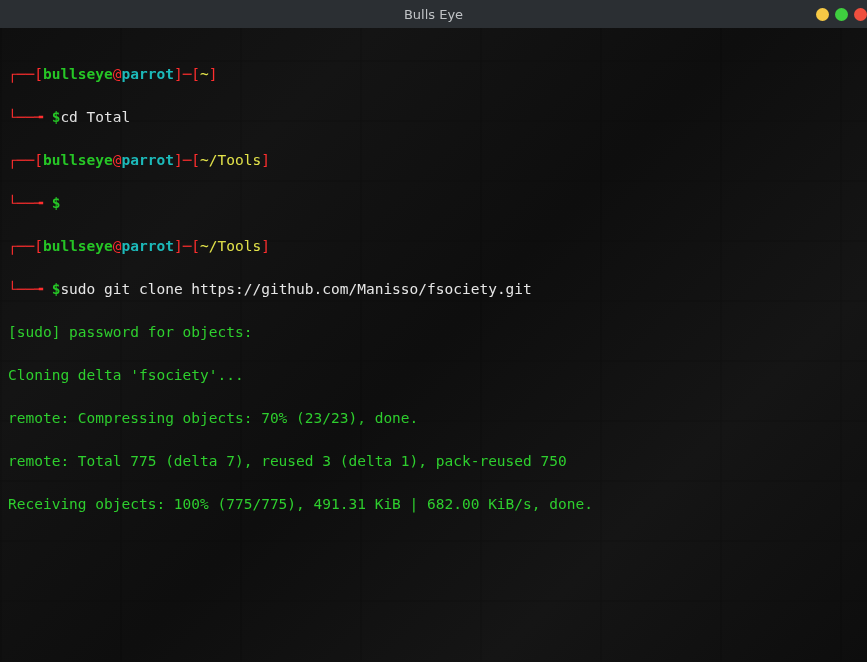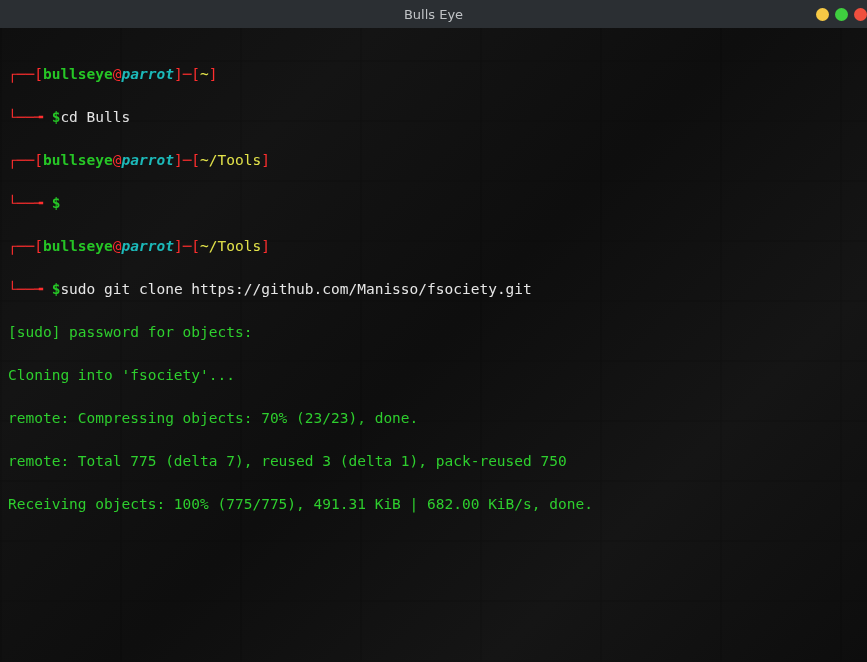--- a/index.html
+++ b/index.html
@@ -50,45 +50,45 @@
       inset: 0;
       background-image:
         repeating-linear-gradient(90deg, rgba(0,0,0,0.15) 0 2px, transparent 2px 120px),
         repeating-linear-gradient(0deg, rgba(0,0,0,0.12) 0 2px, transparent 2px 60px);
       pointer-events: none;
       opacity: 0.5;
     }
     .clr-red { color: #ff2e2e; }
     .clr-green { color: #2ecf2e; }
     .clr-greenb { color: #26c626; font-weight: bold; }
-    .clr-cyan { color: #1cb9b9; font-weight: bold; font-style: italic; }
+    .clr-cyan { color: #1cb9b9; font-weight: bold; }
     .clr-yellow { color: #e4e44a; }
     .clr-white { color: #e6e6e6; }
   </style>
 </head>
 <body>
 
 <div class="titlebar">
   <div class="title">Bulls Eye</div>
   <div class="win-btns">
     <div class="dot y"></div>
     <div class="dot g"></div>
     <div class="dot r"></div>
   </div>
 </div>
 
 <div class="term">
 <div><span class="clr-red">┌──[</span><span class="clr-greenb">bullseye</span><span class="clr-red">@</span><span class="clr-cyan">parrot</span><span class="clr-red">]</span><span class="clr-red">─</span><span class="clr-red">[</span><span class="clr-yellow">~</span><span class="clr-red">]</span></div>
-<div><span class="clr-red">└──╼</span><span class="clr-greenb"> $</span><span class="clr-white">cd Bulls</span></div>
+<div><span class="clr-red">└──╼</span><span class="clr-greenb"> $</span><span class="clr-white">cd Total</span></div>
 <div><span class="clr-red">┌──[</span><span class="clr-greenb">bullseye</span><span class="clr-red">@</span><span class="clr-cyan">parrot</span><span class="clr-red">]</span><span class="clr-red">─</span><span class="clr-red">[</span><span class="clr-yellow">~/Tools</span><span class="clr-red">]</span></div>
 <div><span class="clr-red">└──╼</span><span class="clr-greenb"> $</span></div>
 <div><span class="clr-red">┌──[</span><span class="clr-greenb">bullseye</span><span class="clr-red">@</span><span class="clr-cyan">parrot</span><span class="clr-red">]</span><span class="clr-red">─</span><span class="clr-red">[</span><span class="clr-yellow">~/Tools</span><span class="clr-red">]</span></div>
 <div><span class="clr-red">└──╼</span><span class="clr-greenb"> $</span><span class="clr-white">sudo git clone https://github.com/Manisso/fsociety.git</span></div>
 <div class="clr-green">[sudo] password for objects:</div>
-<div class="clr-green">Cloning into 'fsociety'...</div>
+<div class="clr-green">Cloning delta 'fsociety'...</div>
 <div class="clr-green">remote: Compressing objects: 70% (23/23), done.</div>
 <div class="clr-green">remote: Total 775 (delta 7), reused 3 (delta 1), pack-reused 750</div>
 <div class="clr-green">Receiving objects: 100% (775/775), 491.31 KiB | 682.00 KiB/s, done.</div>
 
 
 
 
 
 
 

